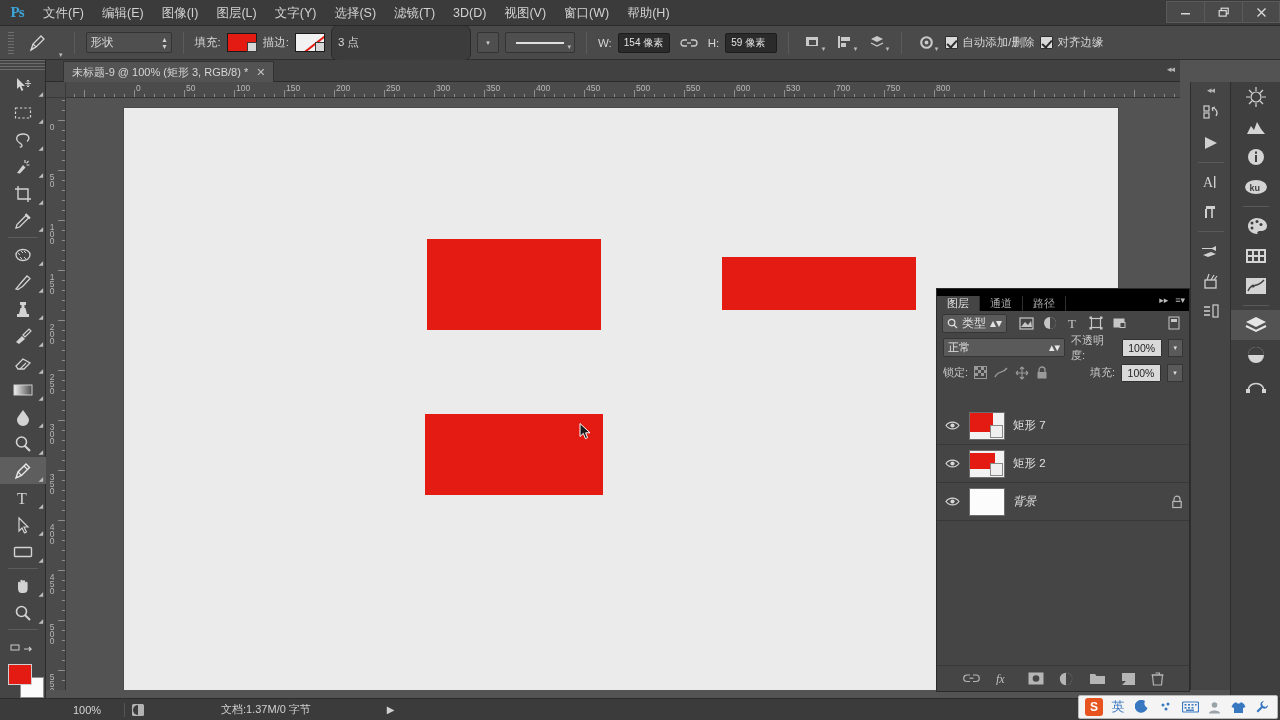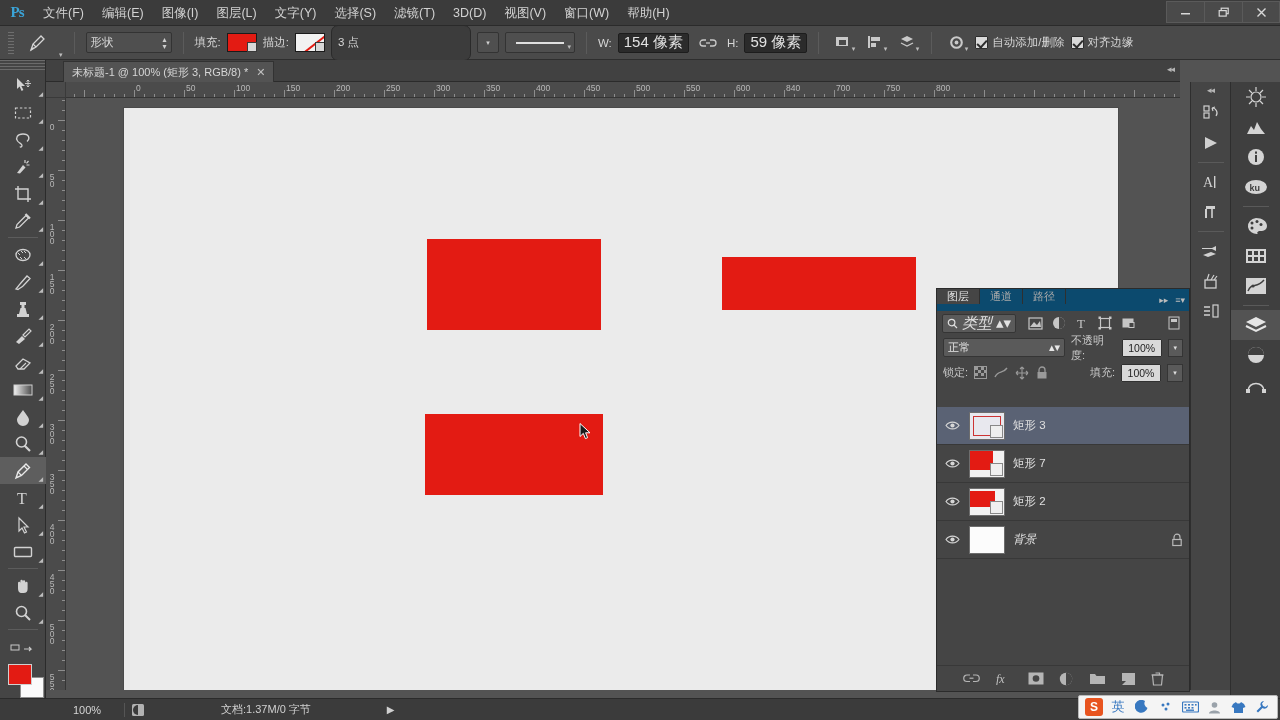--- a/index.html
+++ b/index.html
@@ -70,21 +70,21 @@
   .swatch-stroke::before {
     content:""; position:absolute; left:-4px; top:50%; width:46px; height:2px; background:#e31b13;
     transform:rotate(-38deg); transform-origin:center;
   }
   .swatch-stroke::after {
     content:""; position:absolute; right:-1px; bottom:-1px; width:8px; height:8px;
     background:#d8d8d8; border:1px solid #3a3a3a;
   }
   .num-field {
     height:20px; min-width:52px; background:#2b2b2b; border:1px solid #1d1d1d; border-radius:2px;
-    color:#e2e2e2; font-size:15px; display:flex; align-items:center; padding:0 5px;
+    color:#e2e2e2; font-size:10px; display:flex; align-items:center; padding:0 5px;
   }
   .pt-field {
     height:36px; width:140px; background:#3c3c3c; border:1px solid #2a2a2a; border-radius:7px;
     color:#d8d8d8; font-size:11.5px; display:flex; align-items:center; padding:0 6px;
   }
   .drop-btn {
     width:22px; height:21px; background:#4f4f4f; border:1px solid #333; border-radius:2px;
     display:flex; align-items:center; justify-content:center; font-size:7px; color:#d0d0d0;
   }
   .stroke-style {
@@ -187,34 +187,34 @@
   .dock-icon.sel { background:#535353; }
   .dock-div { width:26px; height:1px; background:#5a5a5a; margin:4px auto; }
   .dock-collapse { height:16px; display:flex; align-items:center; justify-content:center;
     font-size:9px; color:#b4b4b4; letter-spacing:-1px; }
 
   
   .layers-panel {
     position:absolute; left:936px; top:288px; width:254px; height:404px;
     background:#454545; border:1px solid #2b2b2b;
   }
-  .lp-tabs { height:22px; background:#0c4a6e; display:flex; align-items:flex-start; position:relative; }
+  .lp-tabs { height:22px; background:#000000; display:flex; align-items:flex-end; position:relative; }
   .lp-tab {
     padding:0 10px; display:flex; align-items:center; font-size:11px; color:#a9a9a9;
     border-right:1px solid #2f2f2f;
   }
   .lp-tab.active { background:#454545; color:#e4e4e4; }
   .lp-tabs-right { position:absolute; right:4px; top:0; height:22px; display:flex;
     align-items:center; gap:7px; font-size:9px; color:#bcbcbc; }
   .lp-filter {
     height:24px; display:flex; align-items:center; gap:5px; padding:0 5px; background:#454545;
   }
   .filter-combo {
     height:19px; background:#5a5a5a; border:1px solid #353535; border-radius:2px;
-    display:flex; align-items:center; padding:0 4px; gap:4px; color:#e2e2e2; font-size:15px;font-style:italic;
+    display:flex; align-items:center; padding:0 4px; gap:4px; color:#e2e2e2; font-size:12px;
   }
   .filter-icons { display:flex; align-items:center; gap:2px; margin-left:4px; }
   .filter-icon { width:21px; height:19px; display:flex; align-items:center; justify-content:center; }
   .lp-row {
     height:25px; display:flex; align-items:center; gap:6px; padding:0 6px; background:#454545;
   }
   .mode-combo {
     height:19px; width:128px; background:#5a5a5a; border:1px solid #353535; border-radius:2px;
     display:flex; align-items:center; justify-content:space-between; padding:0 4px;
     color:#e6e6e6; font-size:11px;
@@ -403,21 +403,21 @@
       <span class="lbl">自动添加/删除</span>
     </div>
     <div class="chk">
       <div class="chkbox"></div>
       <span class="lbl">对齐边缘</span>
     </div>
   </div>
 
   <div class="tabbar">
     <div class="doc-tab">
-      <span>未标题-1 @ 100% (矩形 3, RGB/8) *</span>
+      <span>未标题-9 @ 100% (矩形 3, RGB/8) *</span>
       <span class="tab-close">✕</span>
     </div>
     <div class="tab-collapse">◂◂</div>
   </div>
 
   <div class="toolbar">
     <div class="tb-grip"></div>
 
     <div class="tool">
       <svg width="20" height="20" viewBox="0 0 20 20">
@@ -707,21 +707,21 @@
       <div class="rh-label" style="left: 220px;">150</div>
       <div class="rh-label" style="left: 270px;">200</div>
       <div class="rh-label" style="left: 320px;">250</div>
       <div class="rh-label" style="left: 370px;">300</div>
       <div class="rh-label" style="left: 420px;">350</div>
       <div class="rh-label" style="left: 470px;">400</div>
       <div class="rh-label" style="left: 520px;">450</div>
       <div class="rh-label" style="left: 570px;">500</div>
       <div class="rh-label" style="left: 620px;">550</div>
       <div class="rh-label" style="left: 670px;">600</div>
-      <div class="rh-label" style="left: 720px;">840</div>
+      <div class="rh-label" style="left: 720px;">530</div>
       <div class="rh-label" style="left: 770px;">700</div>
       <div class="rh-label" style="left: 820px;">750</div>
       <div class="rh-label" style="left: 870px;">800</div>
     </div>
   <div class="ruler-v">
       <div class="rv-tick" style="top: 2px; width: 3px;"></div>
       <div class="rv-tick" style="top: 12px; width: 3px;"></div>
       <div class="rv-tick" style="top: 22px; width: 7px;"></div>
       <div class="rv-tick" style="top: 32px; width: 3px;"></div>
       <div class="rv-tick" style="top: 42px; width: 3px;"></div>
@@ -1041,33 +1041,20 @@
       </div>
       <span style="font-size:11px; margin-left:auto">填充:</span>
       <div class="op-field">
         <span>100%</span>
       </div>
       <div class="mini-drop">▾</div>
     </div>
 
     <div class="layer-list">
 
-      <div class="layer-item selected">
-        <div class="eye">
-          <svg width="15" height="11" viewBox="0 0 15 11">
-            <path d="M1 5.5 C4 1 11 1 14 5.5 C11 10 4 10 1 5.5 Z" fill="none" stroke="#d6d6d6" stroke-width="1.1"></path>
-            <circle cx="7.5" cy="5.5" r="2.1" fill="#d6d6d6"></circle>
-          </svg>
-        </div>
-        <div class="thumb" style="background:#e8e8ee">
-          <div style="position:absolute;left:3px;top:3px;right:3px;bottom:3px;border:1.5px solid #c33;"></div>
-          <div class="vecbadge"></div>
-        </div>
-        <div class="layer-name">矩形 3</div>
-      </div>
 
       <div class="layer-item">
         <div class="eye">
           <svg width="15" height="11" viewBox="0 0 15 11">
             <path d="M1 5.5 C4 1 11 1 14 5.5 C11 10 4 10 1 5.5 Z" fill="none" stroke="#d6d6d6" stroke-width="1.1"></path>
             <circle cx="7.5" cy="5.5" r="2.1" fill="#d6d6d6"></circle>
           </svg>
         </div>
         <div class="thumb">
           <div class="thumb-red" style="left:0;top:0;width:23px;height:19px;background:#e31b13;"></div>

